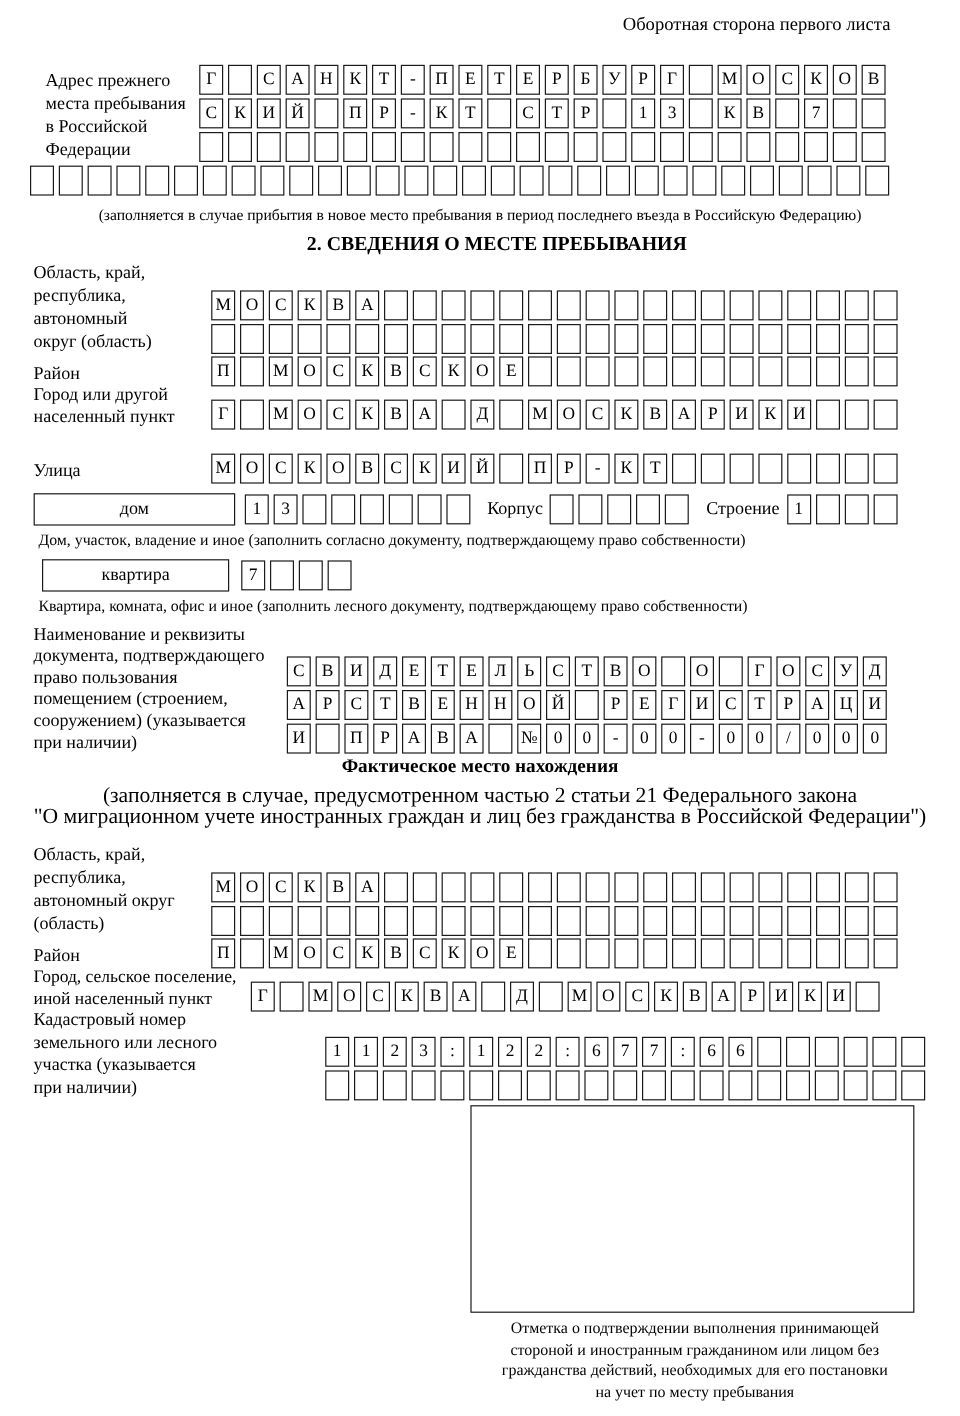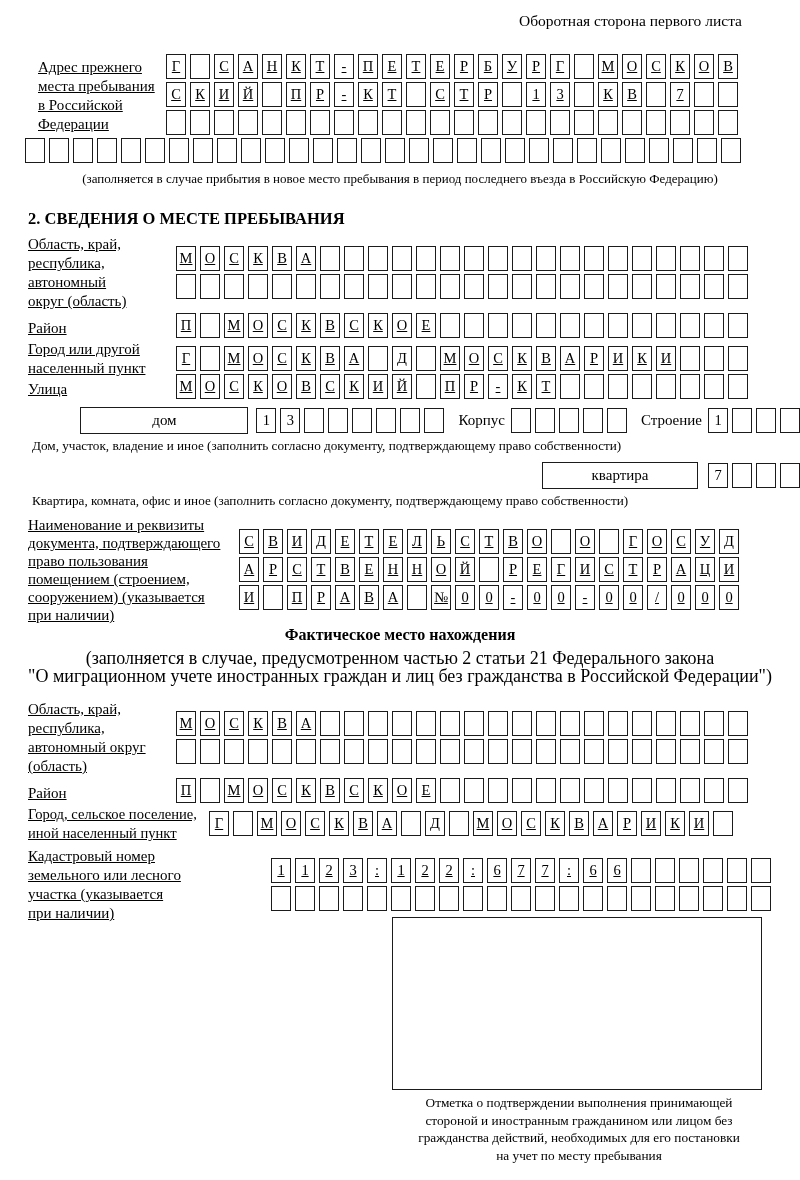--- a/index.html
+++ b/index.html
@@ -7,21 +7,21 @@
   body {
     width:800px; height:1180px;
     font-family:"Liberation Serif","DejaVu Serif",serif;
     color:#000; overflow:hidden;
   }
   .page { position:relative; width:800px; height:1180px; background:#fff; }
 
   .header-note { margin:12px 58px 0 0; text-align:right; font-size:15.5px; }
 
   
-  .field { display:flex; align-items:center; margin-left:28px;text-decoration:underline; }
+  .field { display:flex; align-items:flex-end; margin-left:28px; }
   .field .label {
     flex:0 0 142px; font-size:15px; line-height:19px;
     white-space:pre-line; padding-top:2px;
   }
   .field .rows { display:flex; flex-direction:column; gap:3px; margin-left:6px; }
   .field.single .label { padding-top:5px; }
 
   .cells { display:flex; gap:4px; }
   .cell {
     flex:0 0 auto; width:20px; height:25px;
@@ -29,29 +29,29 @@
     display:flex; align-items:center; justify-content:center;
     font-size:14.5px;
   }
 
   
   .blockA { margin-top:24px; }
   .blockA .label { flex:0 0 132px; padding-left:10px; }
   .fullrow { margin:3px 0 0 25px; }
   .footnote { margin-top:8px; text-align:center; font-size:13px; }
 
-  .sec-title { margin-top:22px; text-align:left; font-weight:bold; font-size:16.5px;padding-left:28px; }
+  .sec-title { margin-top:6px; text-align:center; font-weight:bold; font-size:16.5px;padding-left:28px; }
 
   .f-region { margin-top:4px; height:78px; }
   .f-district { margin-top:2px; }
   .f-city { margin-top:4px; height:32px; }
-  .f-street { margin-top:0; }
+  .f-street { margin-top:20px; }
 
   
-  .houserow { display:flex; align-items:center; margin:8px 0 0 28px;justify-content:flex-end; }
+  .houserow { display:flex; align-items:center; margin:8px 0 0 28px; }
   .widebox {
     border:1.6px solid #1b1b1b; height:27px;
     display:flex; align-items:center; justify-content:center; font-size:15px;
   }
   .dom-box { width:168px; margin-right:8px; }
   .kv-box  { width:156px; margin-right:10px; margin-left:7px; }
   .inline-label { font-size:15px; margin:0 6px 0 14px; }
   .small-note { margin:4px 0 0 32px; font-size:13.2px; }
 
   
@@ -403,21 +403,21 @@
 
   <div class="houserow">
     <div class="widebox kv-box">квартира</div>
     <div class="cells">
         <span class="cell">7</span>
         <span class="cell"></span>
         <span class="cell"></span>
         <span class="cell"></span>
       </div>
   </div>
-  <div class="small-note">Квартира, комната, офис и иное (заполнить согласно документу, подтверждающему право собственности)</div>
+  <div class="small-note">Квартира, комната, офис и иное (заполнить лесного документу, подтверждающему право собственности)</div>
 
 
   <div class="field f-doc">
     <div class="label">Наименование и реквизиты
 документа, подтверждающего
 право пользования
 помещением (строением,
 сооружением) (указывается
 при наличии)</div>
     <div class="rows">

